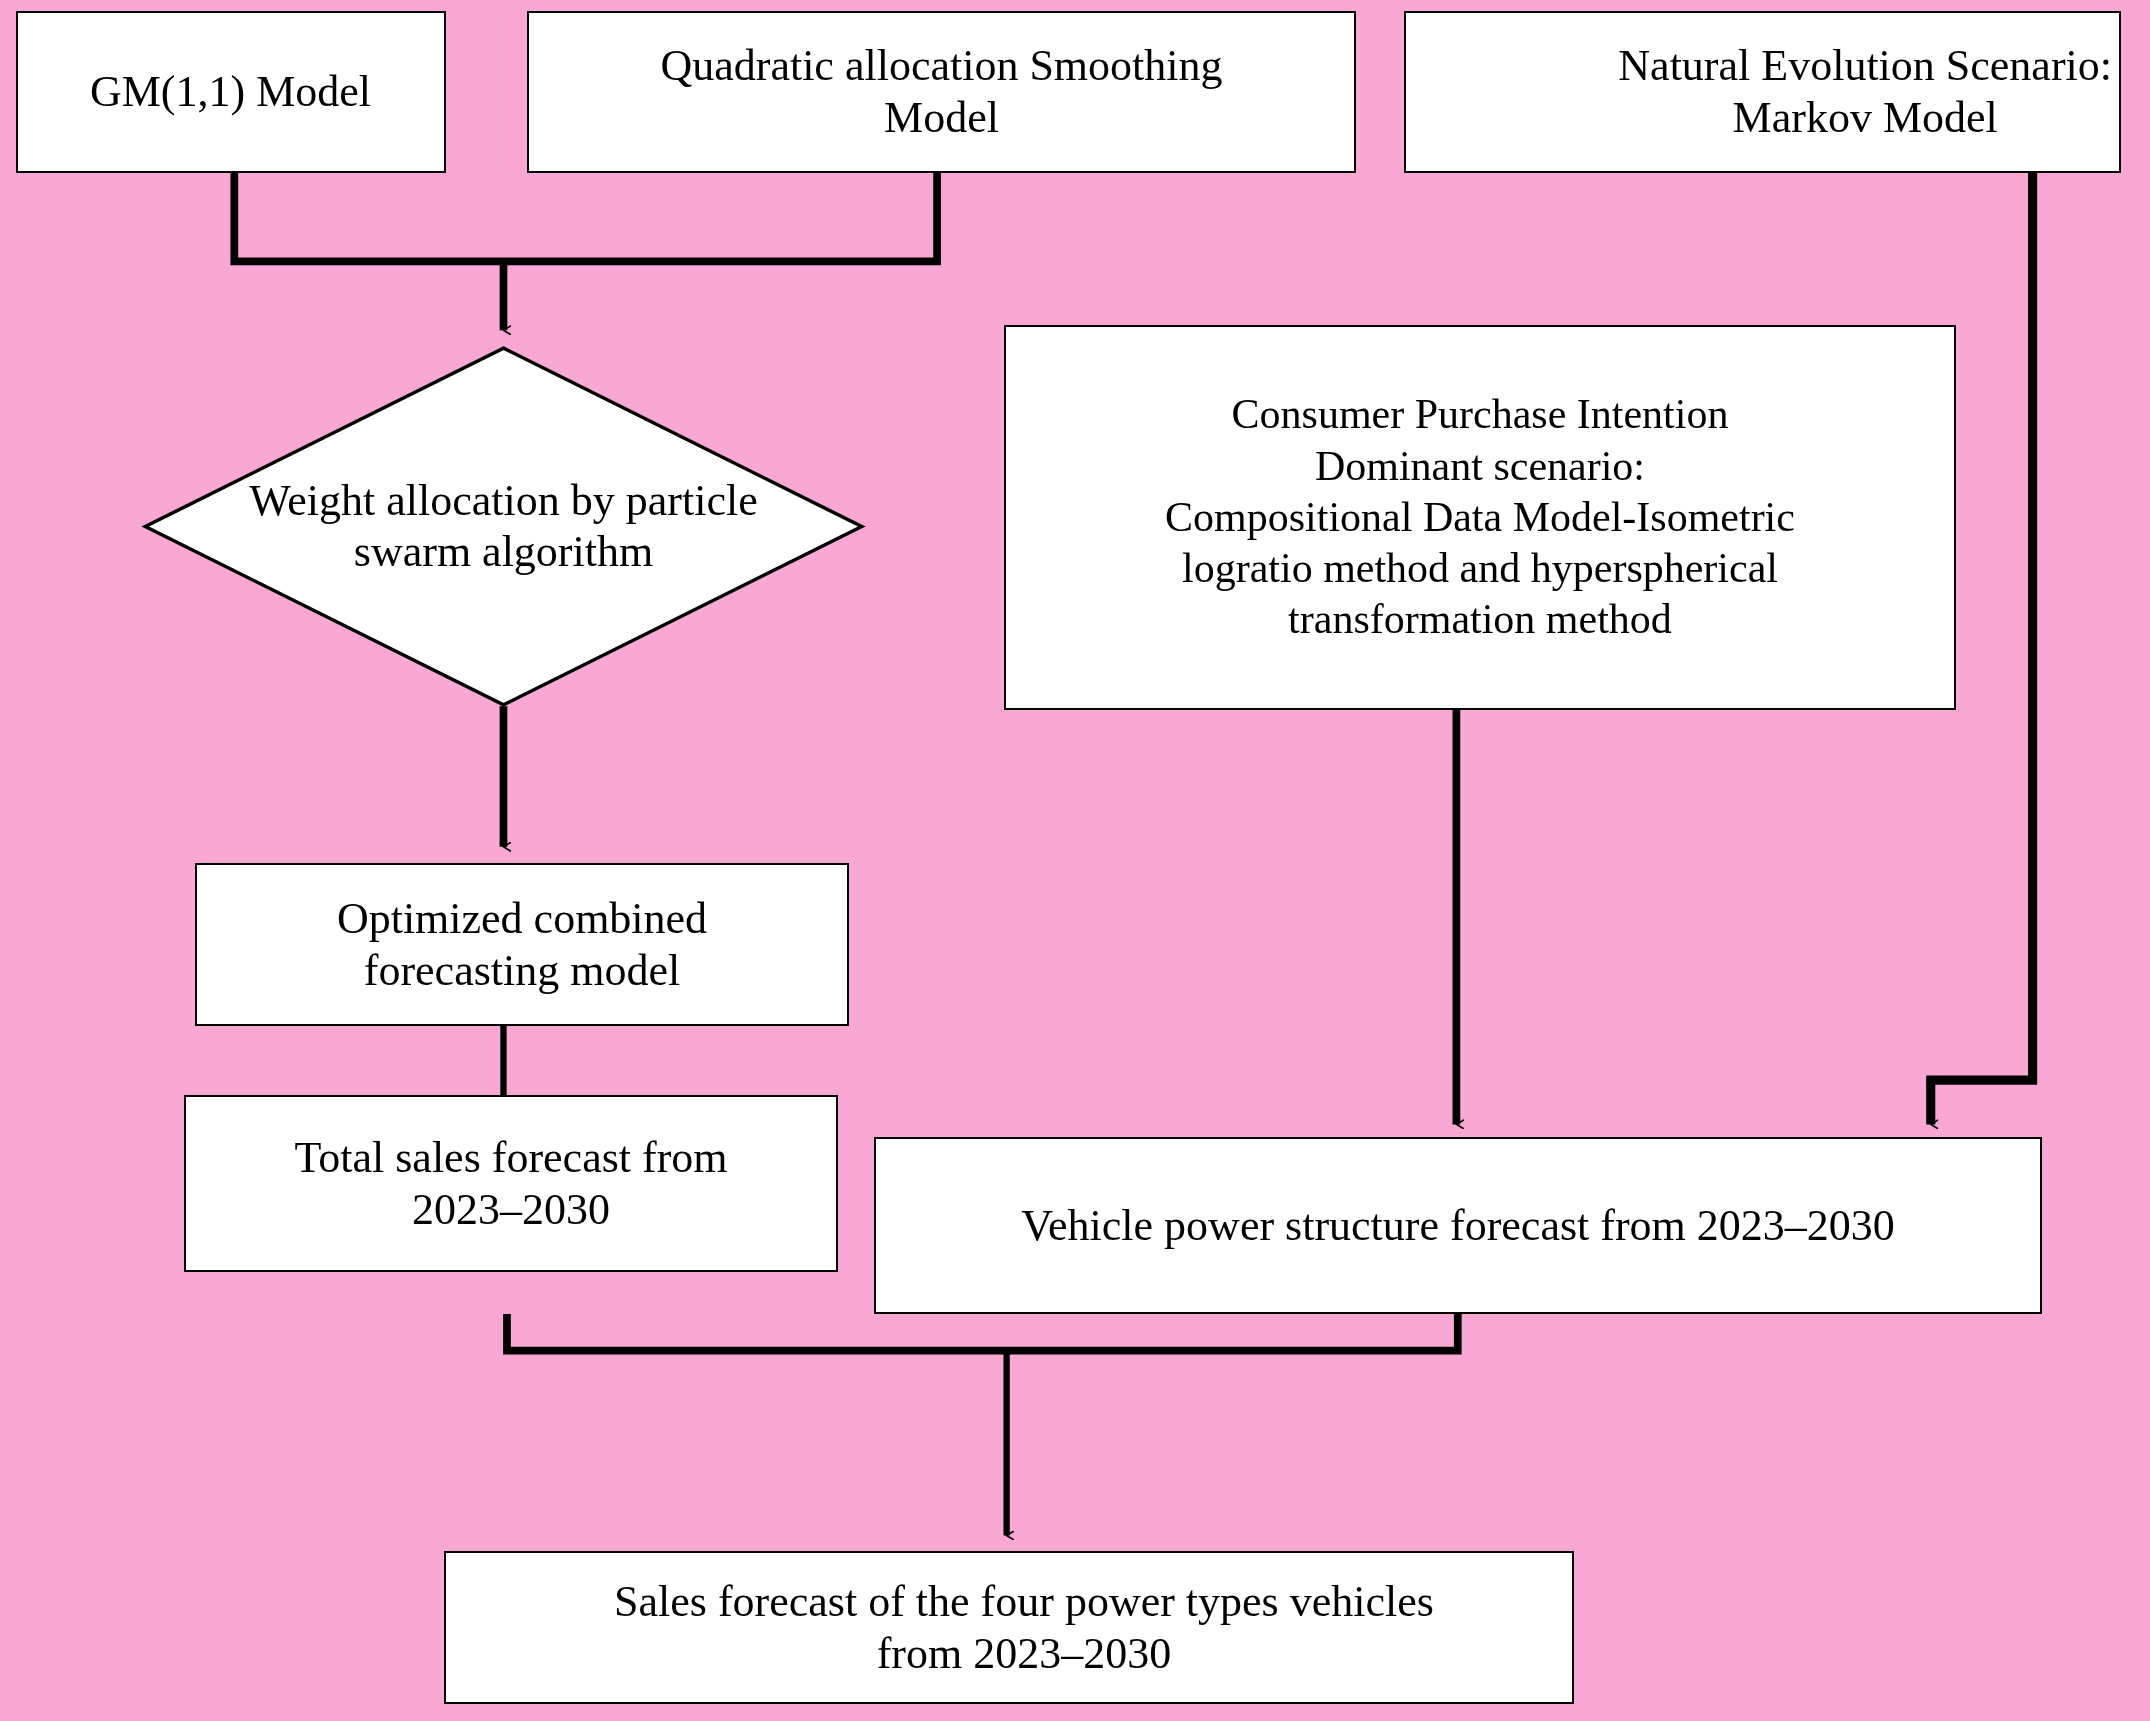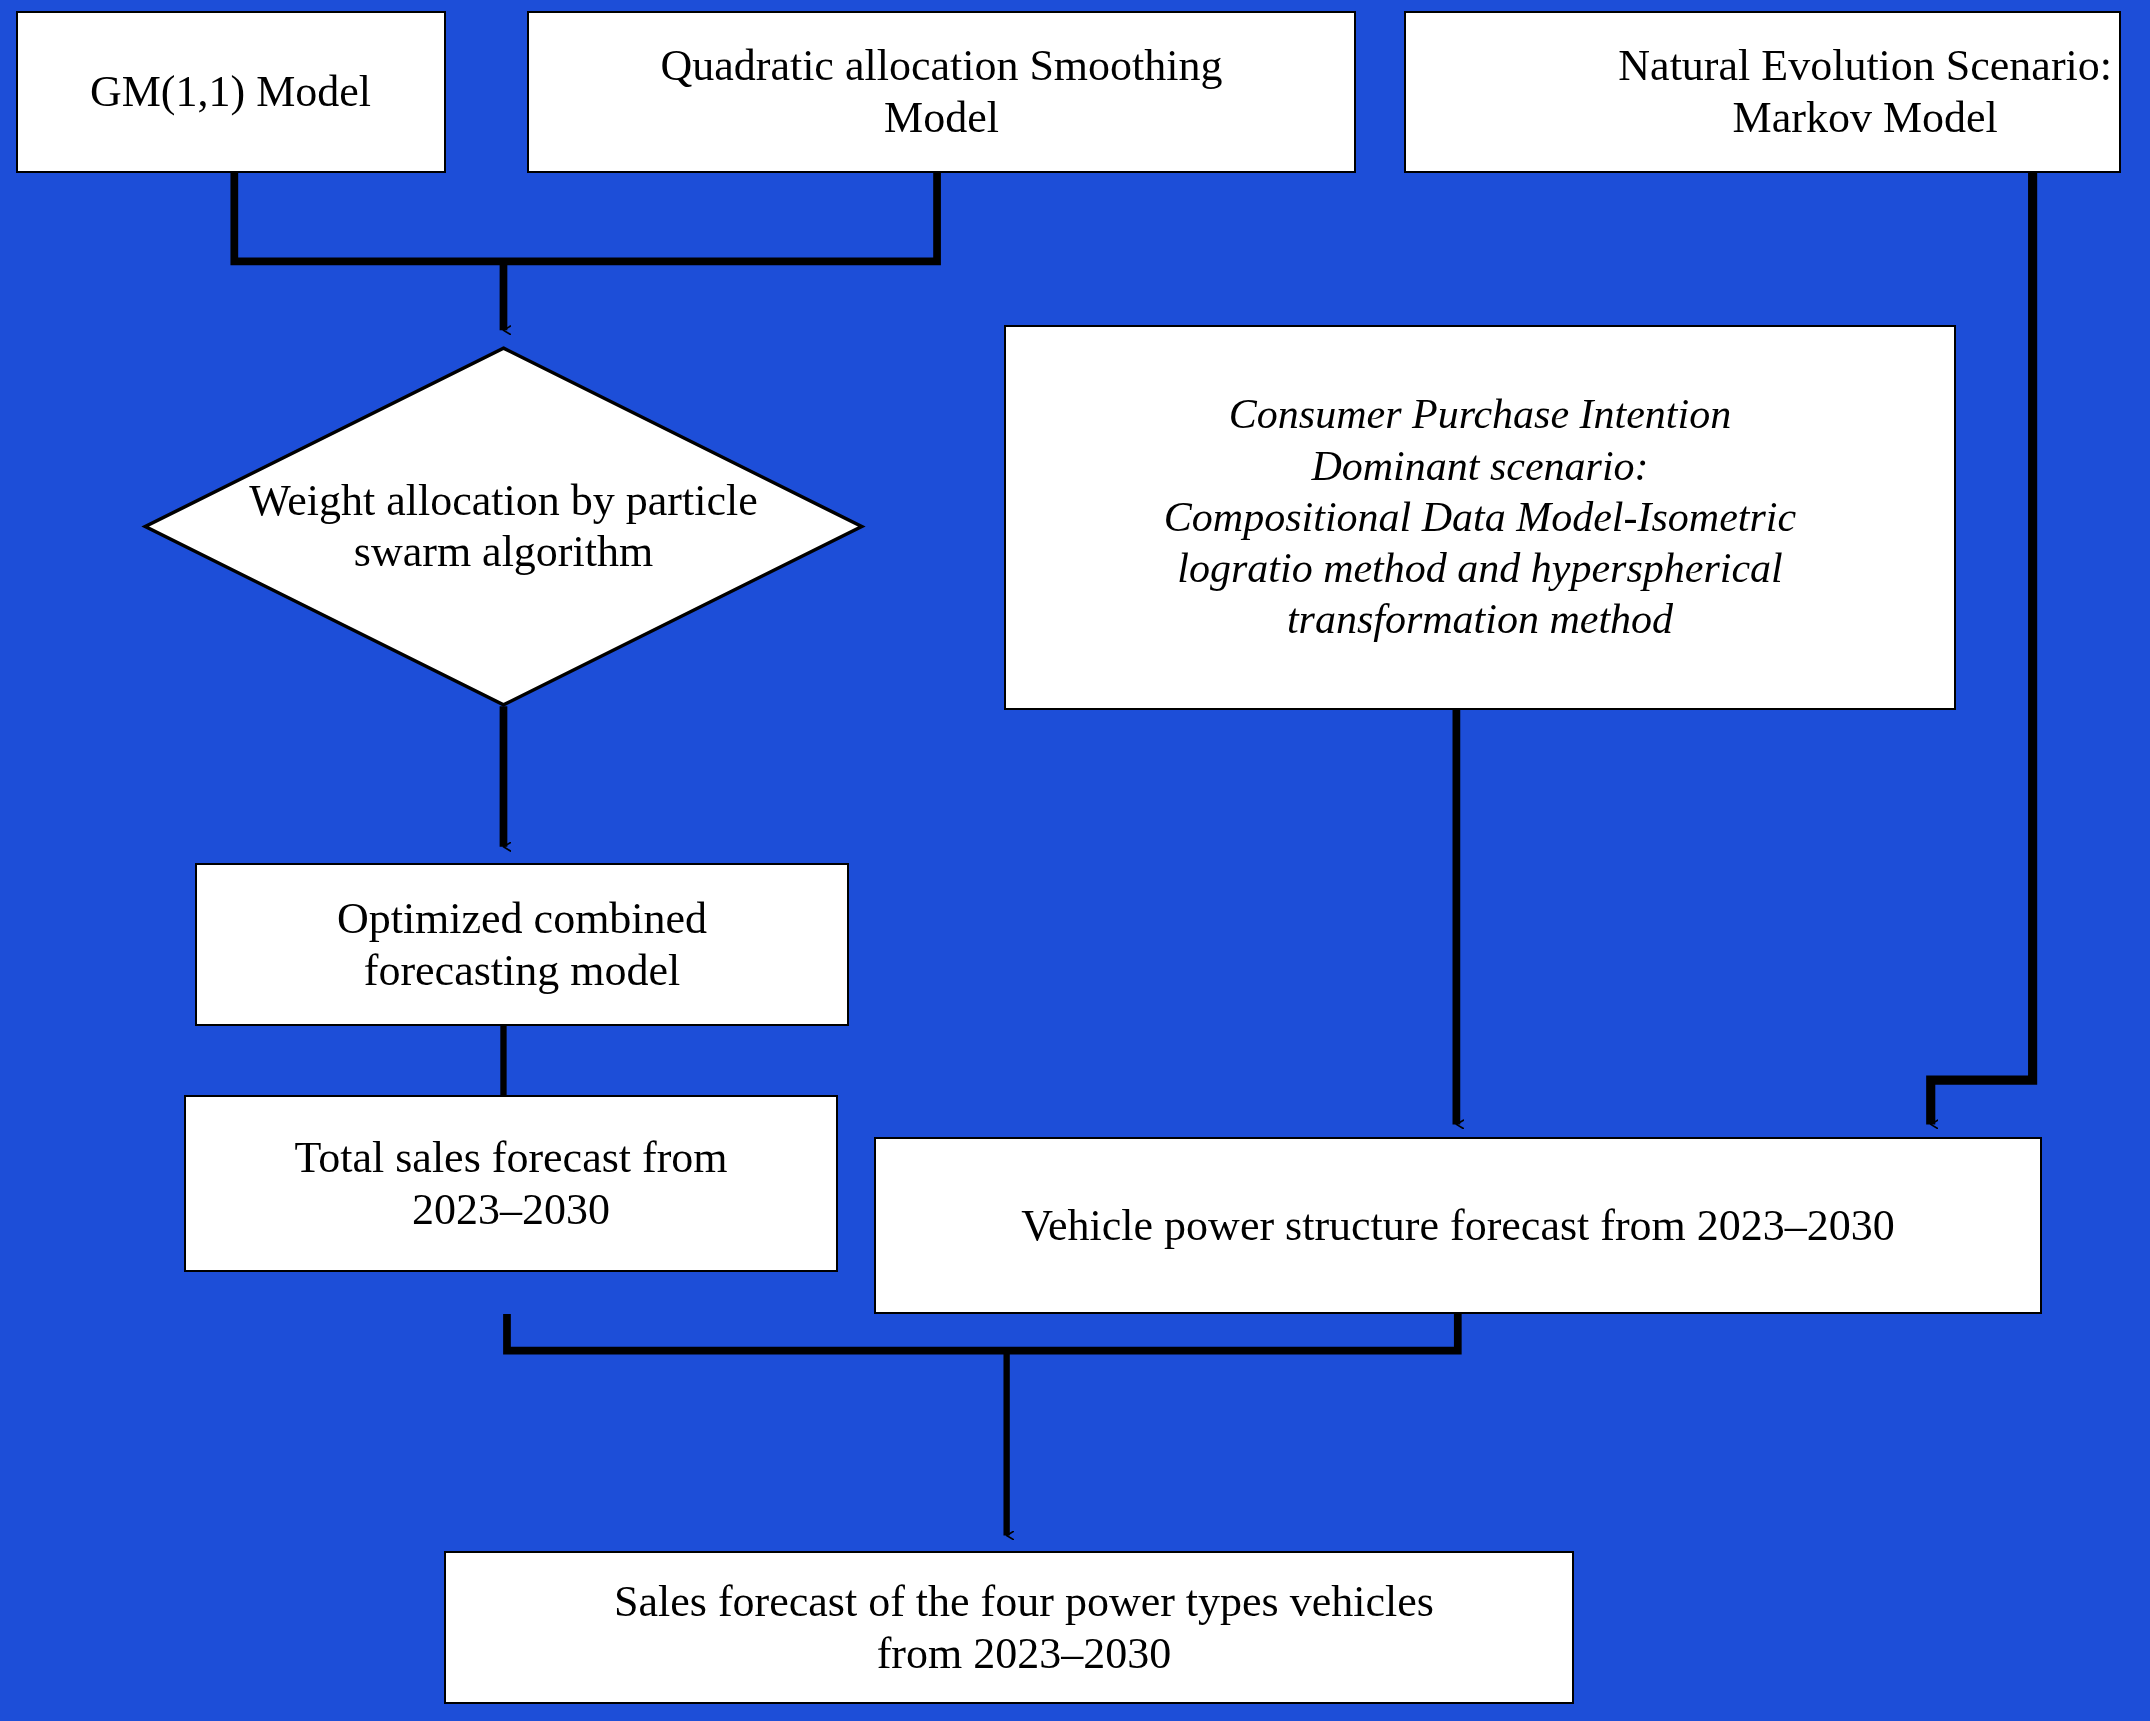--- a/index.html
+++ b/index.html
@@ -4,21 +4,21 @@
 <style>
   html, body {
     margin: 0;
     padding: 0;
     background: #ffffff;
   }
   #canvas {
     position: relative;
     width: 2151px;
     height: 1721px;
-    background: #1d4ed8;
+    background: #f9a8d4;
     font-family: "Liberation Serif", "DejaVu Serif", serif;
     color: #000000;
     overflow: hidden;
   }
   .node {
     position: absolute;
     box-sizing: border-box;
     border: 2.8px solid #000000;
     background: #ffffff;
     display: flex;
@@ -119,21 +119,21 @@
   </div>
 
   <div class="diamond-wrap" style="left:143px; top:346px; width:721px; height:361px;">
     <svg width="721" height="361" viewBox="0 0 1026 514" xmlns="http://www.w3.org/2000/svg">
       <polygon points="513,3 1023,257 513,511 3,257" fill="#ffffff" stroke="#000000" stroke-width="5"></polygon>
     </svg>
     <span class="diamond-label fs-62">Weight allocation by particle
 swarm algorithm</span>
   </div>
 
-  <div class="node fs-60" style="left:1004px; top:325px; width:952px; height:385px; line-height:1.22;font-style:italic;">
+  <div class="node fs-60" style="left:1004px; top:325px; width:952px; height:385px; line-height:1.22;">
     <span class="node-text">Consumer Purchase Intention
 Dominant scenario:
 Compositional Data Model-Isometric
 logratio method and hyperspherical
 transformation method</span>
   </div>
 
   <div class="node fs-62" style="left:195px; top:863px; width:654px; height:163px;">
     <span class="node-text">Optimized combined
 forecasting model</span>

